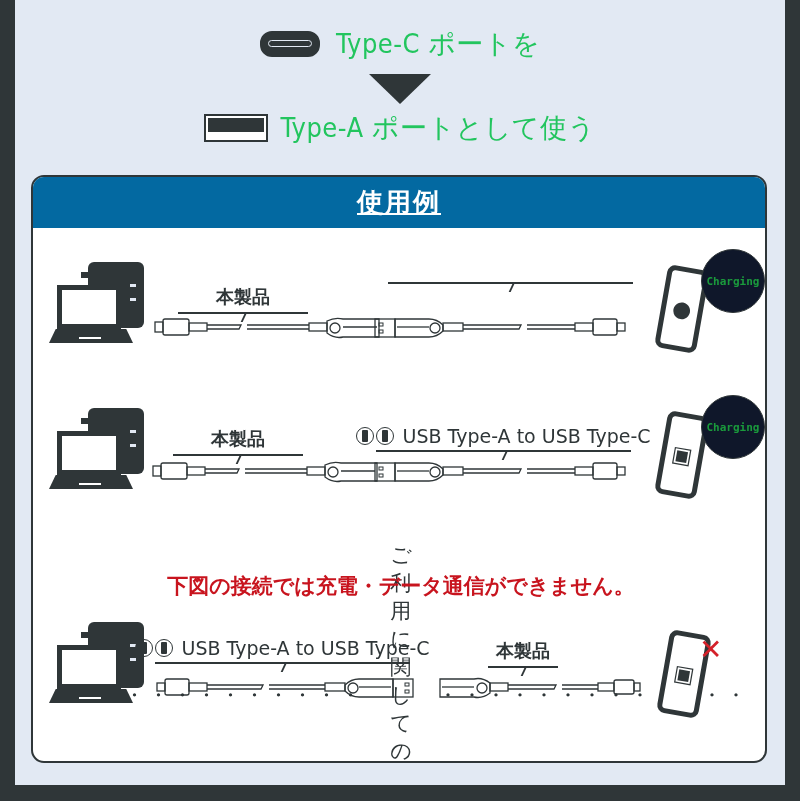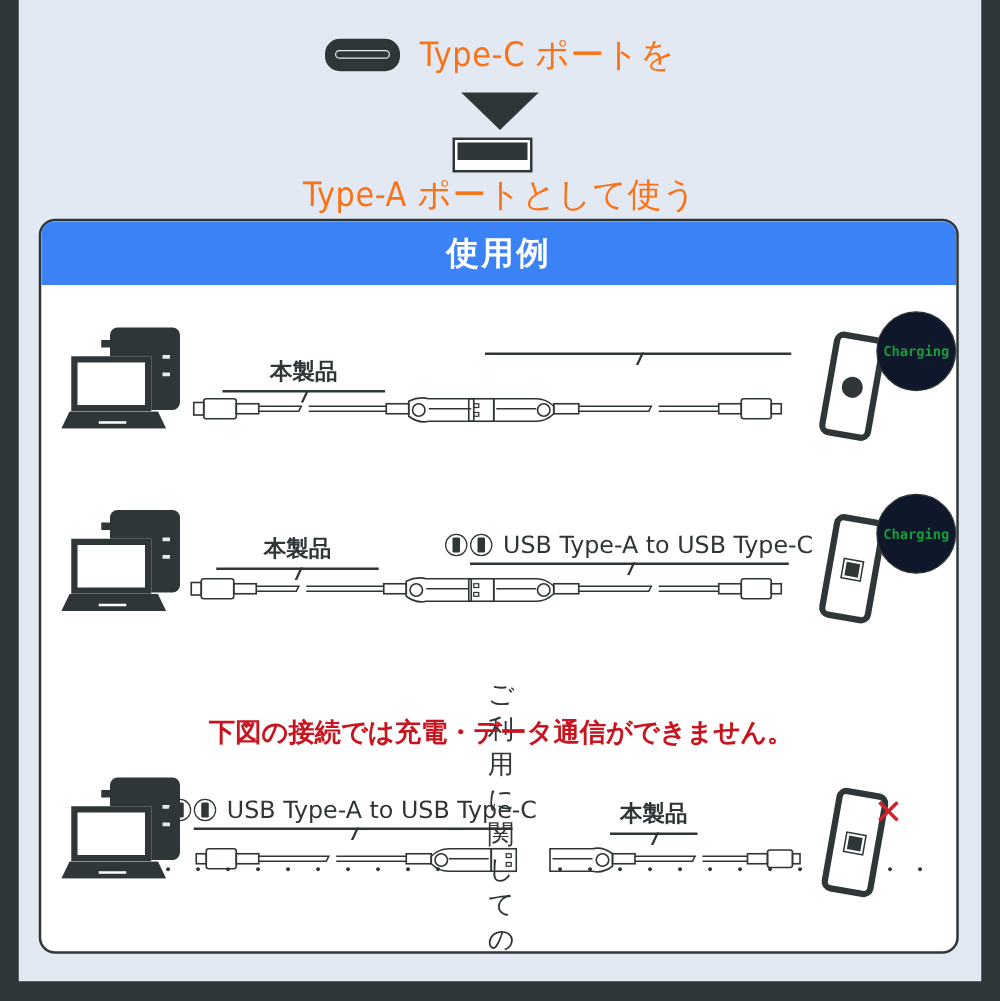--- a/index.html
+++ b/index.html
@@ -1,28 +1,28 @@
 <!DOCTYPE html>
 <html><head>
 <meta charset="utf-8">
 <style>
   html,body{margin:0;padding:0;}
   body{width:800px;height:801px;background:#2f3638;position:relative;overflow:hidden;font-family:"DejaVu Sans","Liberation Sans",sans-serif;}
   .panel{position:absolute;left:15px;top:0;width:770px;height:785px;background:#e2e9f3;}
-  .hero-line{position:absolute;left:0;width:800px;display:flex;justify-content:center;align-items:center;color:#f97316;font-size:27px;letter-spacing:0.5px;}
+  .hero-line{position:absolute;left:0;width:800px;display:flex;justify-content:center;align-items:center;color:#22c55e;font-size:27px;letter-spacing:0.5px;}
   .hero-line .txt{font-family:"DejaVu Sans Condensed","DejaVu Sans",sans-serif;}
   .l1{top:26px;}
-  .l2{top:110px;flex-direction:column;}
+  .l2{top:110px;}
   .typec-icon{width:56px;height:22px;border:2px solid #2f3638;border-radius:12px;background:#2f3638;position:relative;margin-right:16px;}
   .typec-icon::after{content:"";position:absolute;left:6px;right:6px;top:7px;height:5px;border:1.5px solid #e2e9f3;border-radius:4px;}
   .typea-icon{width:60px;height:24px;border:2px solid #2f3638;background:#fff;position:relative;margin-right:12px;}
   .typea-icon::after{content:"";position:absolute;left:2px;right:2px;top:2px;height:14px;background:#2f3638;}
   .arrow{position:absolute;left:369px;top:74px;width:0;height:0;border-left:31px solid transparent;border-right:31px solid transparent;border-top:30px solid #2f3638;}
   .card{position:absolute;left:31px;top:175px;width:736px;height:588px;background:#fff;border:2px solid #2f3638;border-radius:13px;box-sizing:border-box;overflow:hidden;}
-  .card-header{height:51px;background:#3b82f6;color:#fff;font-size:26px;font-weight:bold;display:flex;align-items:center;justify-content:center;letter-spacing:2px;}
+  .card-header{height:51px;background:#0369a1;color:#fff;font-size:26px;font-weight:bold;display:flex;align-items:center;justify-content:center;letter-spacing:2px;text-decoration:underline;}
   .row{position:absolute;left:0;width:736px;height:110px;}
   .devices{position:absolute;left:18px;top:0;width:110px;height:100px;}
   .adapter{position:absolute;left:37px;top:5px;width:56px;height:66px;background:#2f3638;border-radius:6px;}
   .adapter .prong{position:absolute;left:-7px;top:10px;width:8px;height:6px;background:#2f3638;}
   .adapter .slot{position:absolute;right:8px;width:6px;height:3px;background:#e2e9f3;}
   .laptop{position:absolute;left:0;top:28px;width:80px;height:52px;}
   .laptop .screen{position:absolute;left:6px;top:0;width:64px;height:44px;background:#fff;border:5px solid #2f3638;box-sizing:border-box;}
   .laptop .base{position:absolute;left:-2px;top:44px;width:84px;height:14px;background:#2f3638;clip-path:polygon(8% 0,92% 0,100% 100%,0 100%);}
   .laptop .base::after{content:"";position:absolute;left:30px;top:8px;width:22px;height:2px;background:#fff;}
   .label-group{position:absolute;text-align:center;color:#2f3638;}

